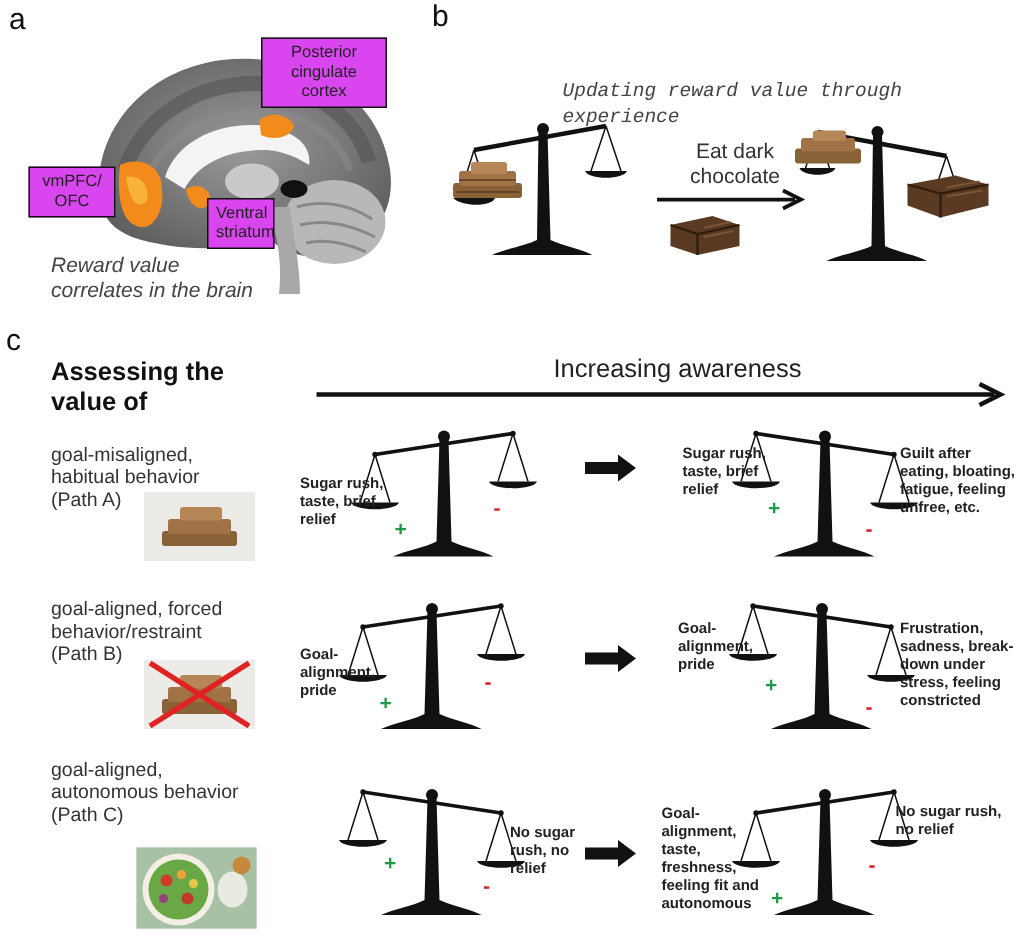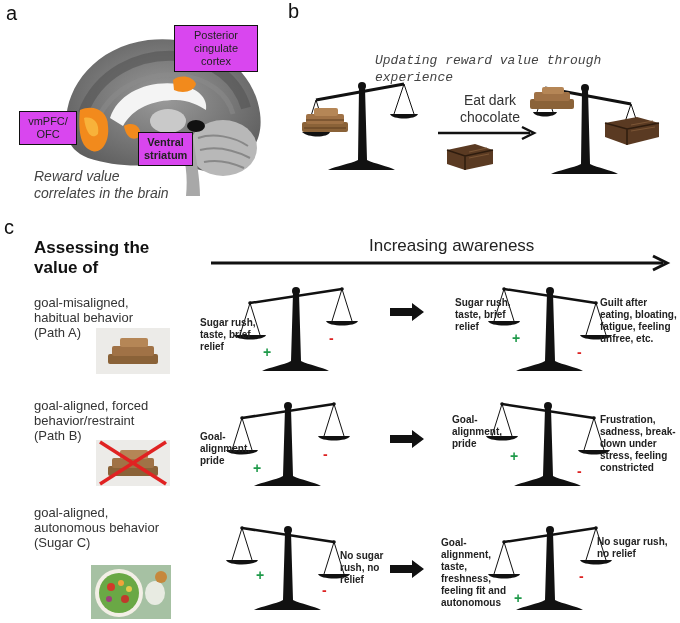--- a/index.html
+++ b/index.html
@@ -51,21 +51,21 @@
 
 <div class="label-box" style="left:174px; top:25px; width:84px;">
   <div>Posterior</div>
   <div>cingulate</div>
   <div>cortex</div>
 </div>
 <div class="label-box" style="left:19px; top:111px; width:58px; text-align:center;">
   <div>vmPFC/</div>
   <div>OFC</div>
 </div>
-<div class="label-box" style="left:138px; top:132px; width:55px;font-weight:bold;">
+<div class="label-box" style="left:138px; top:132px; width:45px;">
   <div>Ventral</div>
   <div>striatum</div>
 </div>
 <div class="abs italic-cap" style="left:34px; top:168px;">
   <div>Reward value</div>
   <div>correlates in the brain</div>
 </div>
 
 <div class="abs panel-letter" style="left:288px; top:0px;">b</div>
 <div class="abs italic-cap" style="left:375px; top:52px; font-size:13px;font-family:Liberation Mono, monospace;">Updating reward value through experience</div>
@@ -154,21 +154,21 @@
   <rect x="12" y="26" width="50" height="10" fill="#8a6238" rx="2"></rect>
   <rect x="16" y="18" width="42" height="10" fill="#a07246" rx="2"></rect>
   <rect x="24" y="10" width="28" height="9" fill="#b58656" rx="2"></rect>
   <line x1="4" y1="2" x2="70" y2="44" stroke="#e02222" stroke-width="3.5"></line>
   <line x1="70" y1="2" x2="4" y2="44" stroke="#e02222" stroke-width="3.5"></line>
 </svg>
 
 <div class="abs desc" style="left:34px; top:505px;">
   <div>goal-aligned,</div>
   <div>autonomous behavior</div>
-  <div>(Sugar C)</div>
+  <div>(Path C)</div>
 </div>
 <svg class="photo" width="80" height="54" style="left:91px; top:565px;" viewBox="0 0 80 54">
   <rect width="80" height="54" fill="#8fb28e"></rect>
   <rect x="0" y="0" width="80" height="54" fill="#c9d8c2" opacity="0.4"></rect>
   <circle cx="28" cy="28" r="24" fill="#f3efe6"></circle>
   <circle cx="28" cy="28" r="20" fill="#6aa845"></circle>
   <circle cx="20" cy="22" r="4" fill="#d23a2a"></circle>
   <circle cx="34" cy="34" r="4" fill="#c0392b"></circle>
   <circle cx="30" cy="18" r="3" fill="#f2a33a"></circle>
   <circle cx="18" cy="34" r="3" fill="#9b3f7a"></circle>

